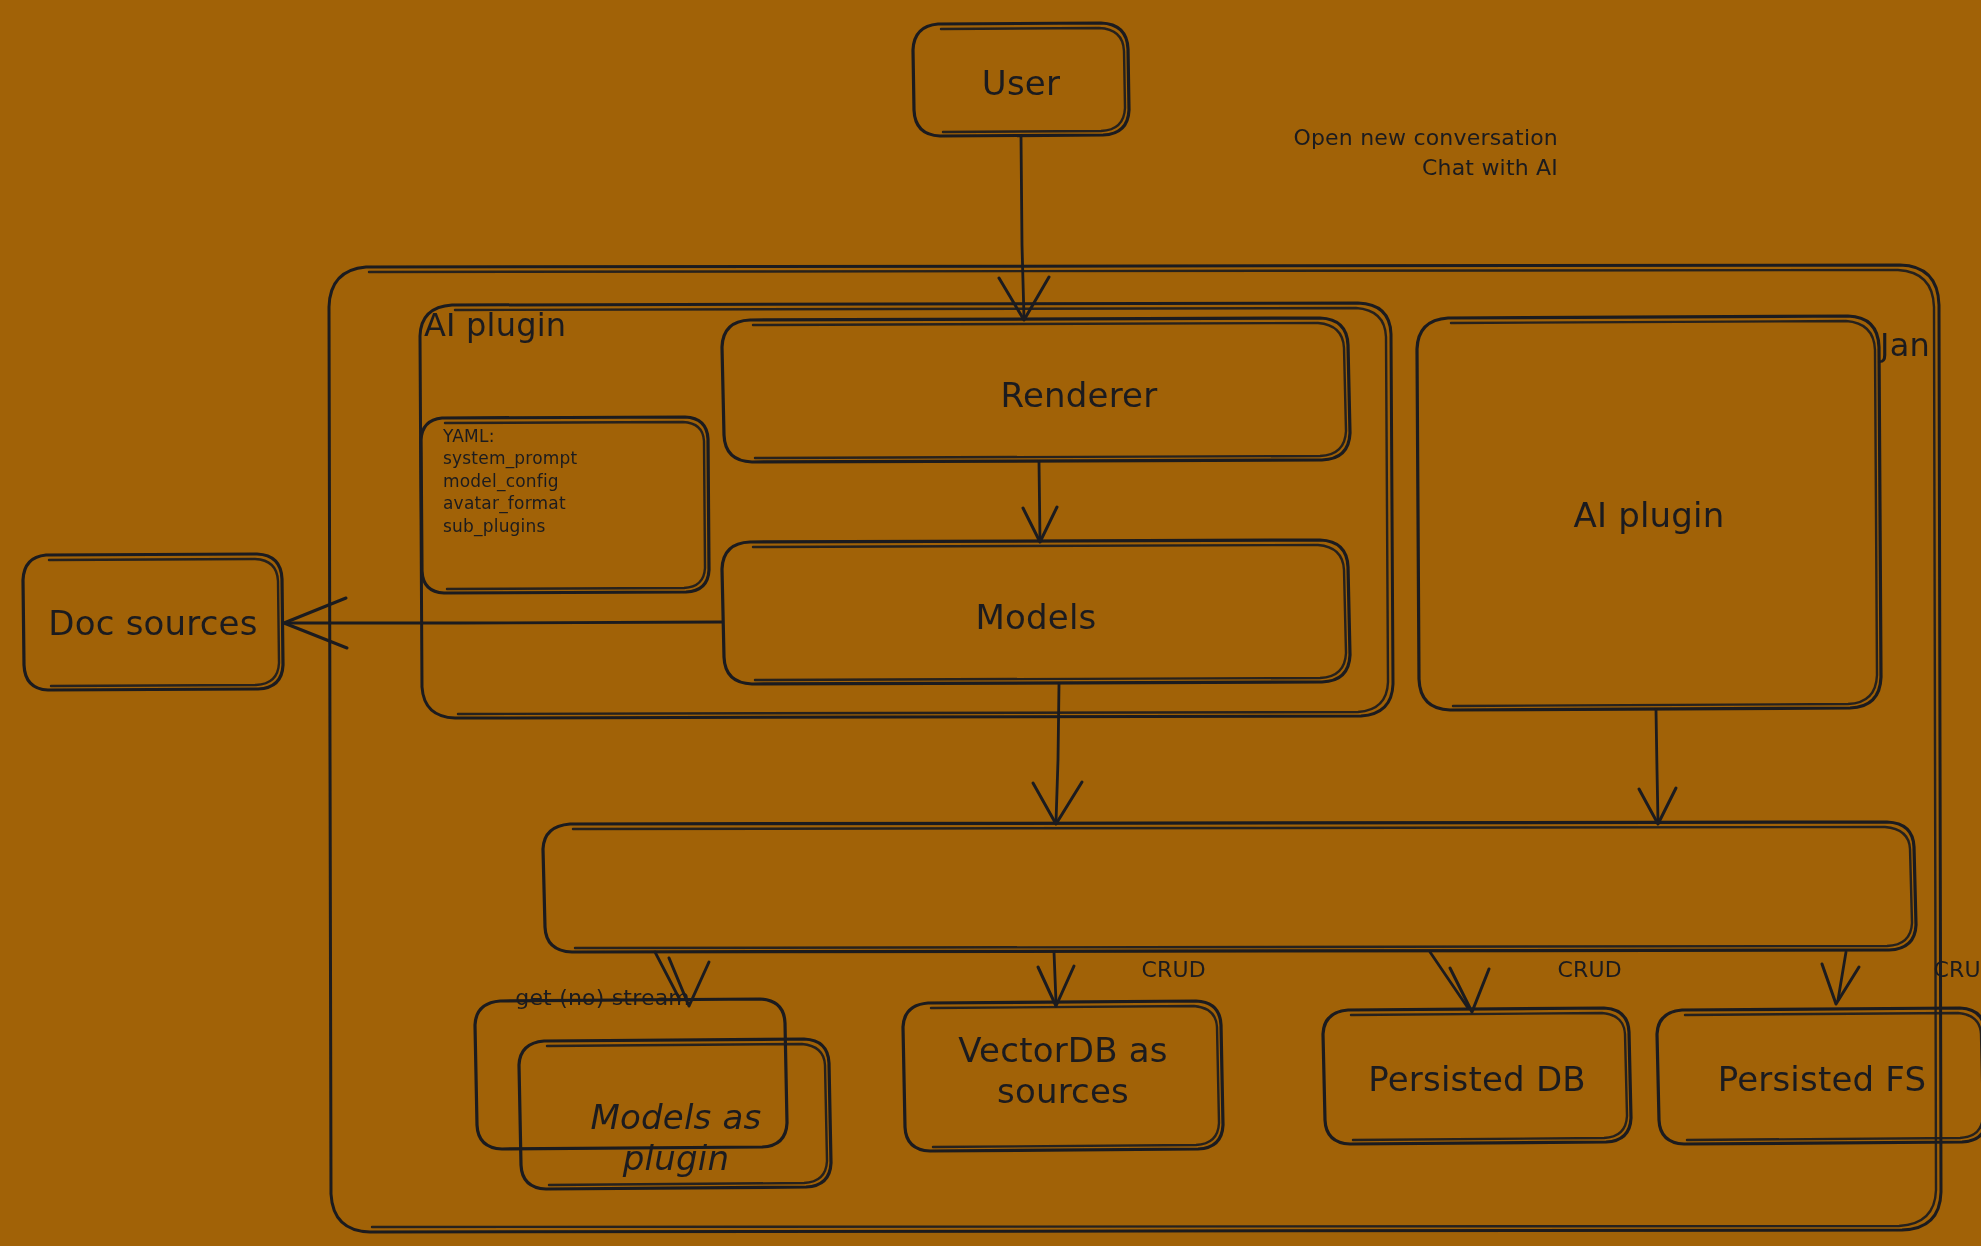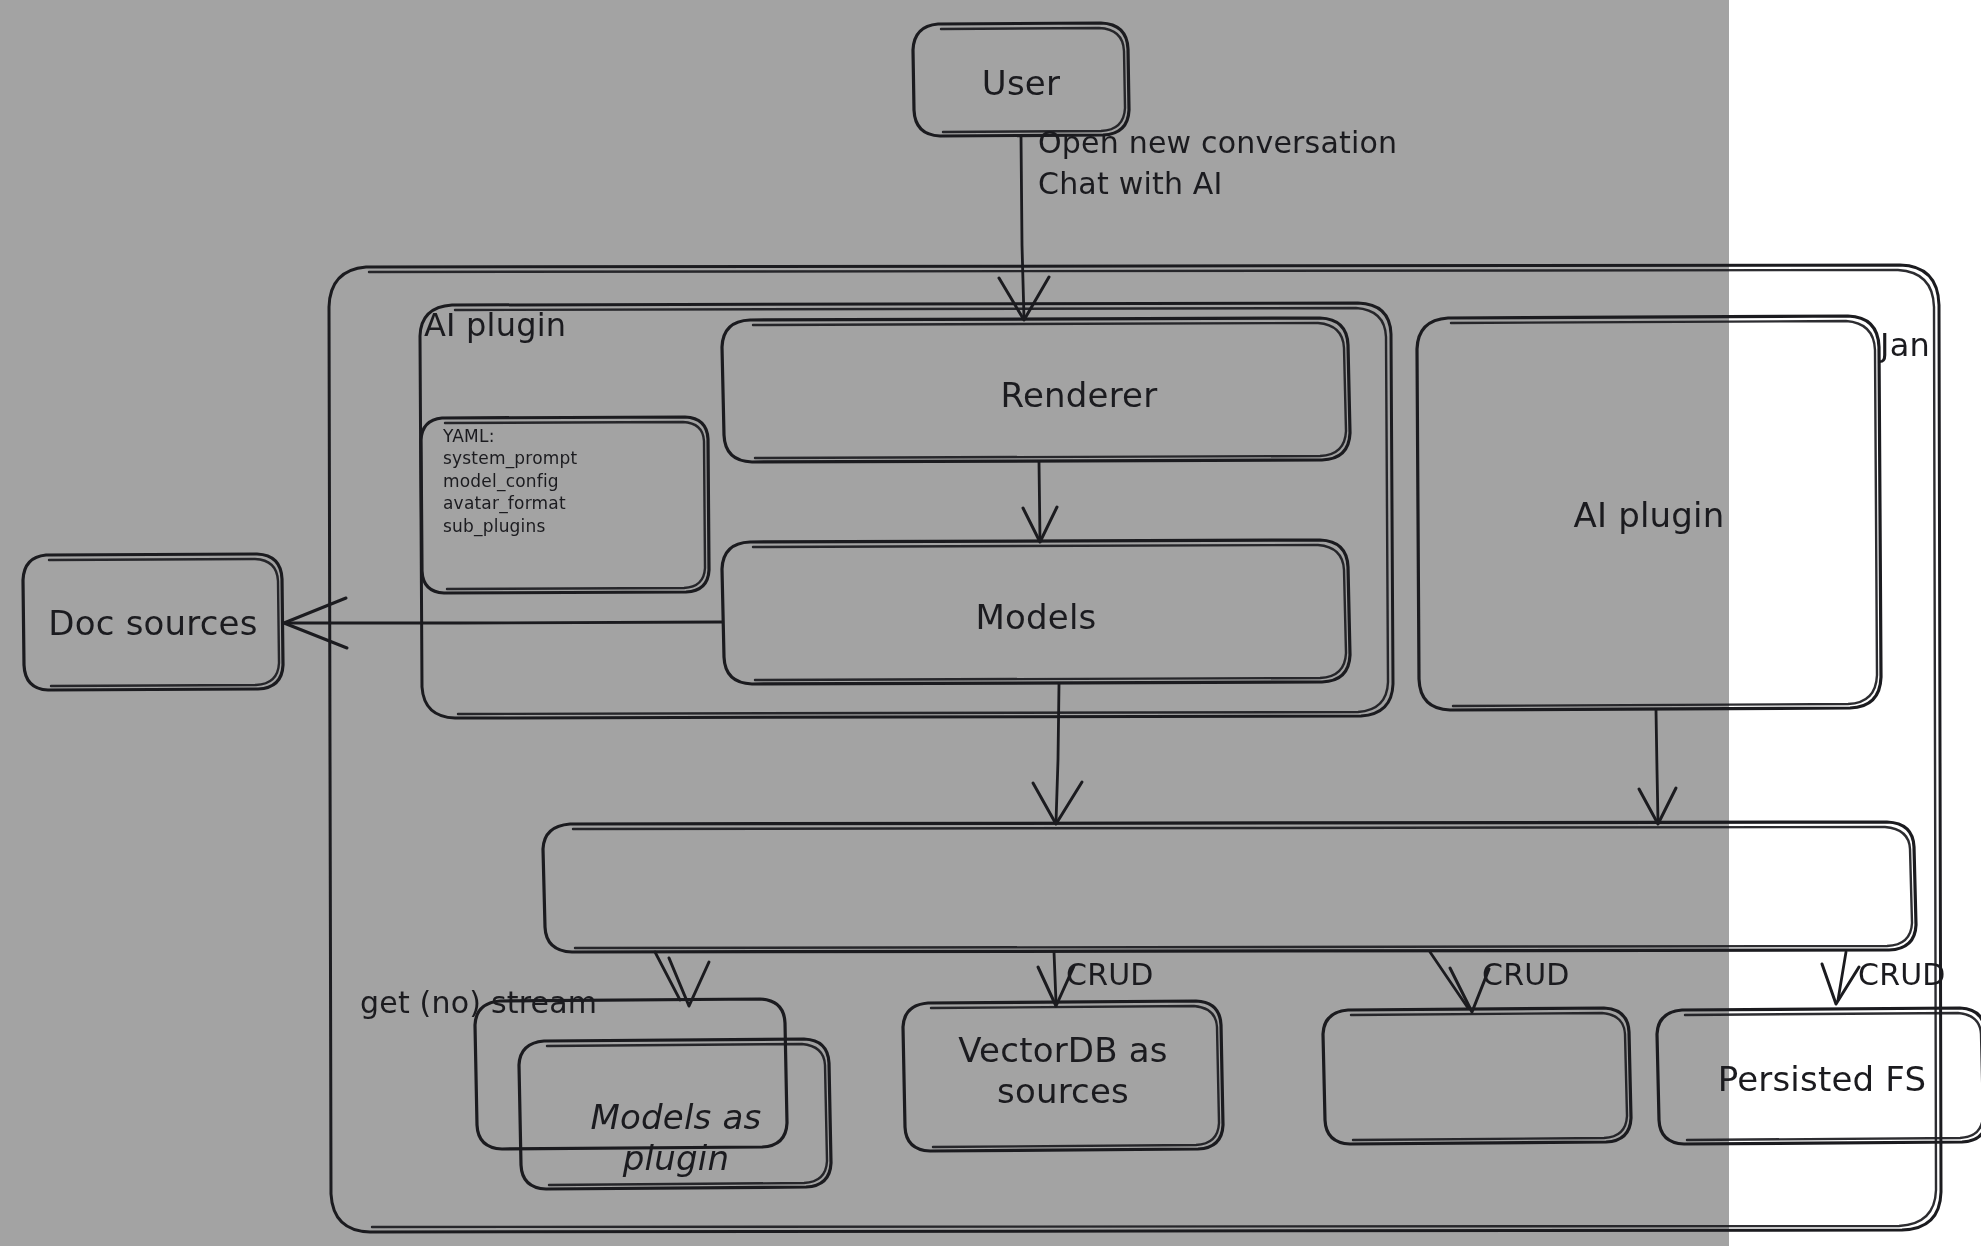--- a/index.html
+++ b/index.html
@@ -8,23 +8,23 @@
     background: #ffffff;
   }
   body {
     width: 1981px;
     height: 1246px;
     overflow: hidden;
     font-family: "DejaVu Sans", sans-serif;
   }
   #stage {
     position: relative;
-    width: 1729px;
+    width: 1981px;
     height: 1246px;
-    background: #a3a3a3;
+    background: #a16207;
   }
   svg#diagram {
     position: absolute;
     top: 0;
     left: 0;
     width: 1981px;
     height: 1246px;
   }
   .stroke {
     fill: none;
@@ -45,22 +45,23 @@
     white-space: pre;
     letter-spacing: 0.2px;
   }
   .node-label {
     font-size: 34px;
     text-align: center;
     line-height: 1.25;
   }
   .node-label.two-line { line-height: 1.22; }
   .edge-label {
-    font-size: 30px;
+    font-size: 22px;
     line-height: 1.35;
+    text-align: right;
   }
   .group-label {
     font-size: 32px;
   }
   .yaml-label {
     font-size: 17px;
     line-height: 1.32;
   }
 </style>
 </head>
@@ -203,20 +204,21 @@
 
   <div class="lbl node-label" style="left:23px; top:602px; width:260px;">Doc sources</div>
 
 
   <div class="lbl node-label two-line" style="left:521px; top:1097px; width:310px;font-style:italic;">Models as
 plugin</div>
 
   <div class="lbl node-label two-line" style="left:903px; top:1030px; width:320px;">VectorDB as
 sources</div>
 
+  <div class="lbl node-label" style="left:1323px; top:1058px; width:308px;">Persisted DB</div>
 
   <div class="lbl node-label" style="left:1657px; top:1058px; width:330px;">Persisted FS</div>
 
   <div class="lbl edge-label" style="left:1038px; top:123px; width:520px;">Open new conversation
 Chat with AI</div>
 
   <div class="lbl edge-label" style="left:360px; top:946px; width:330px;margin-top:37px;">get (no) stream</div>
 
   <div class="lbl edge-label" style="left:1066px; top:955px; width:140px;">CRUD</div>
 

